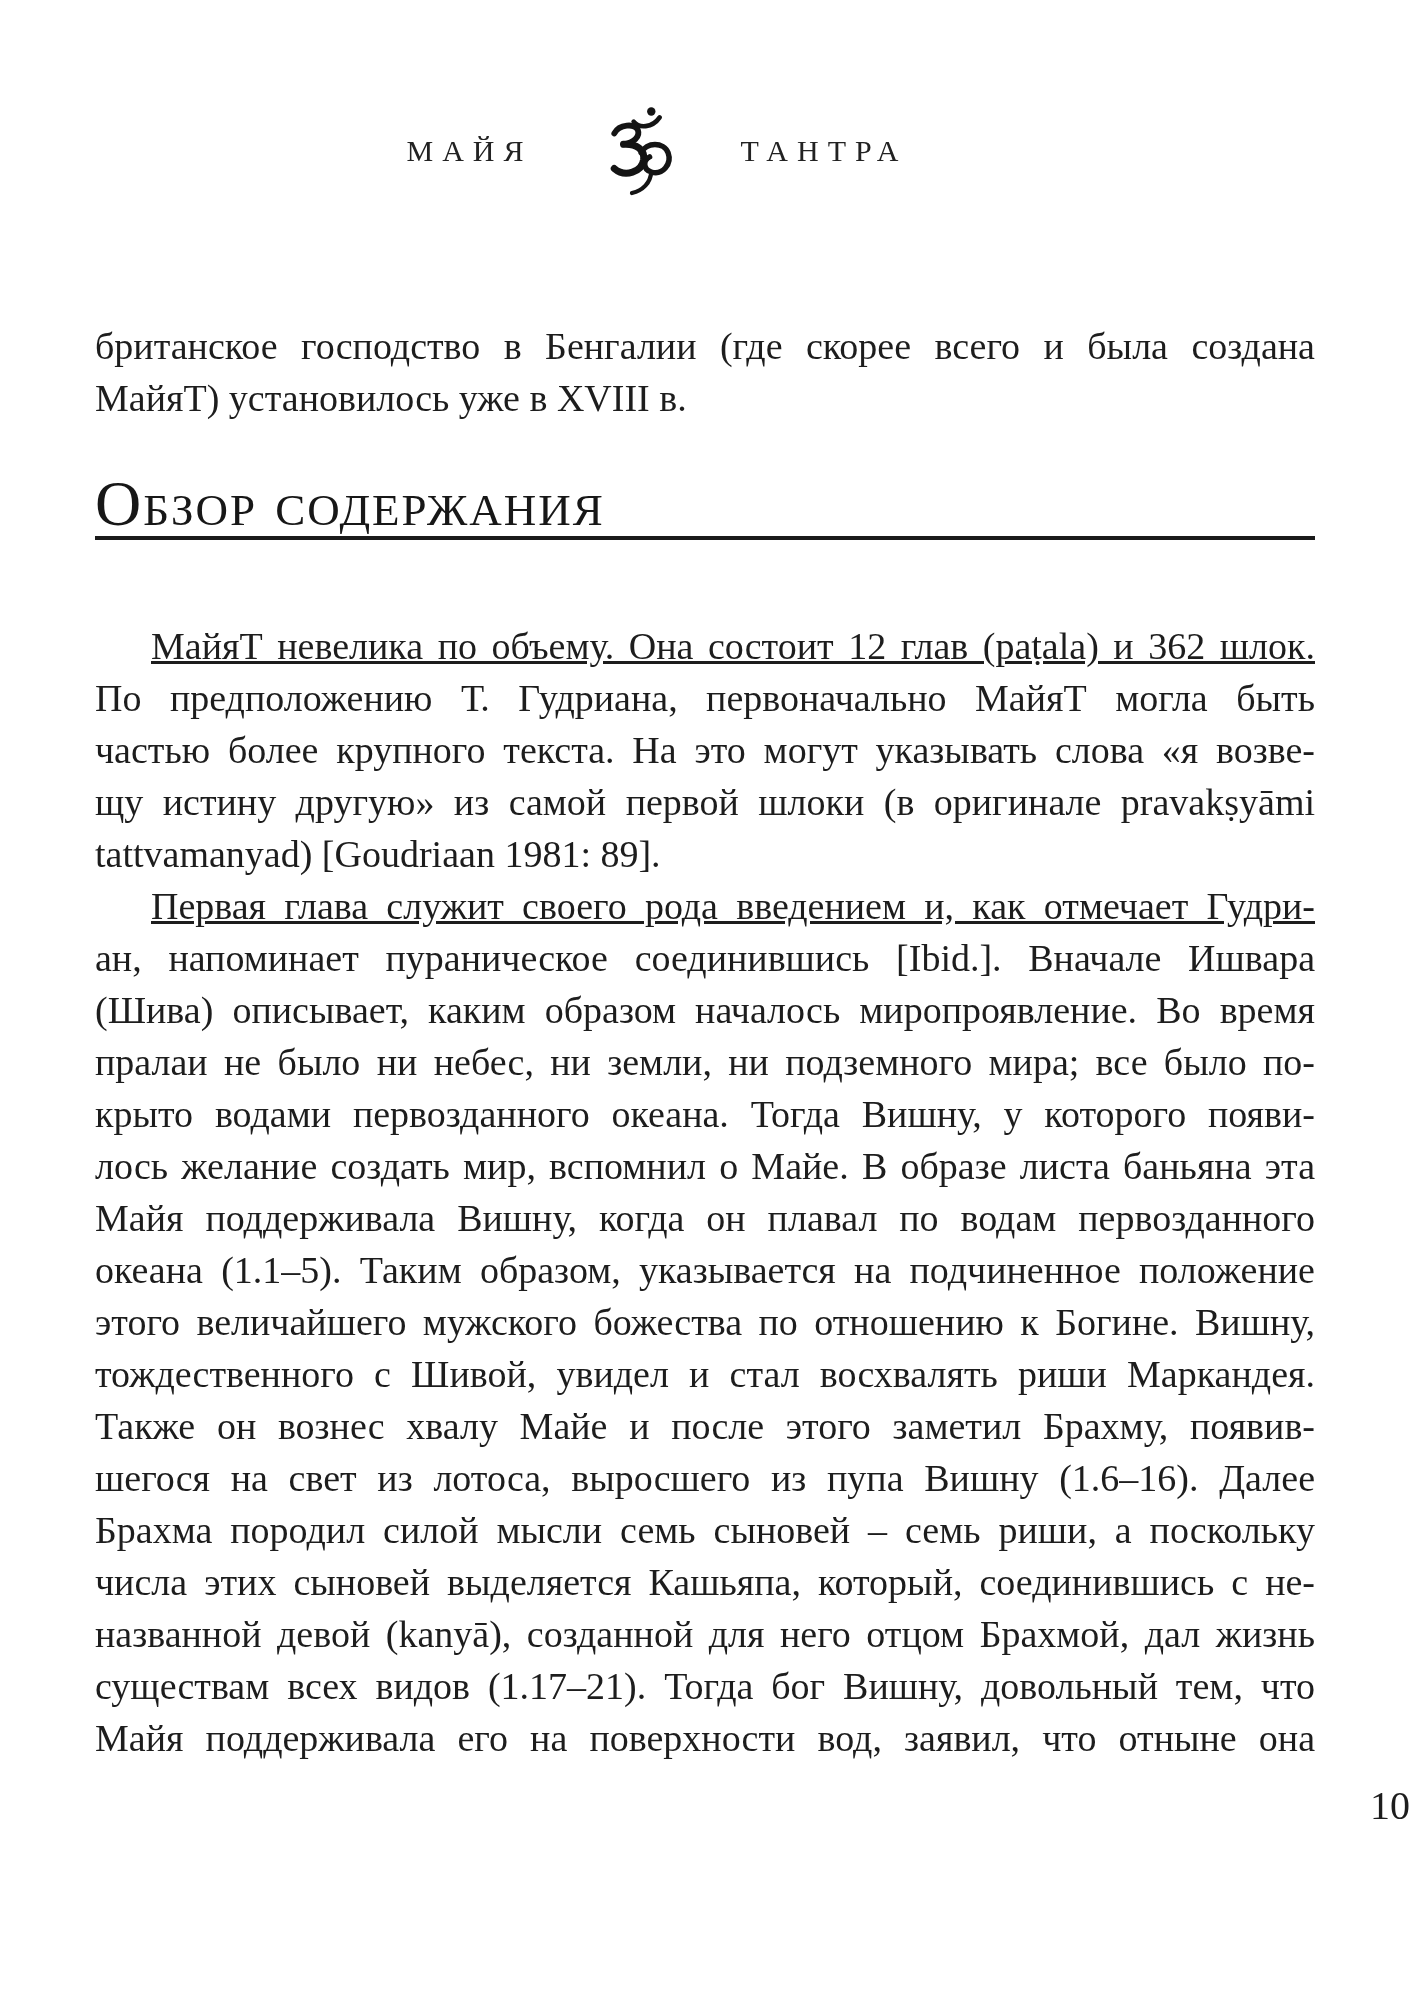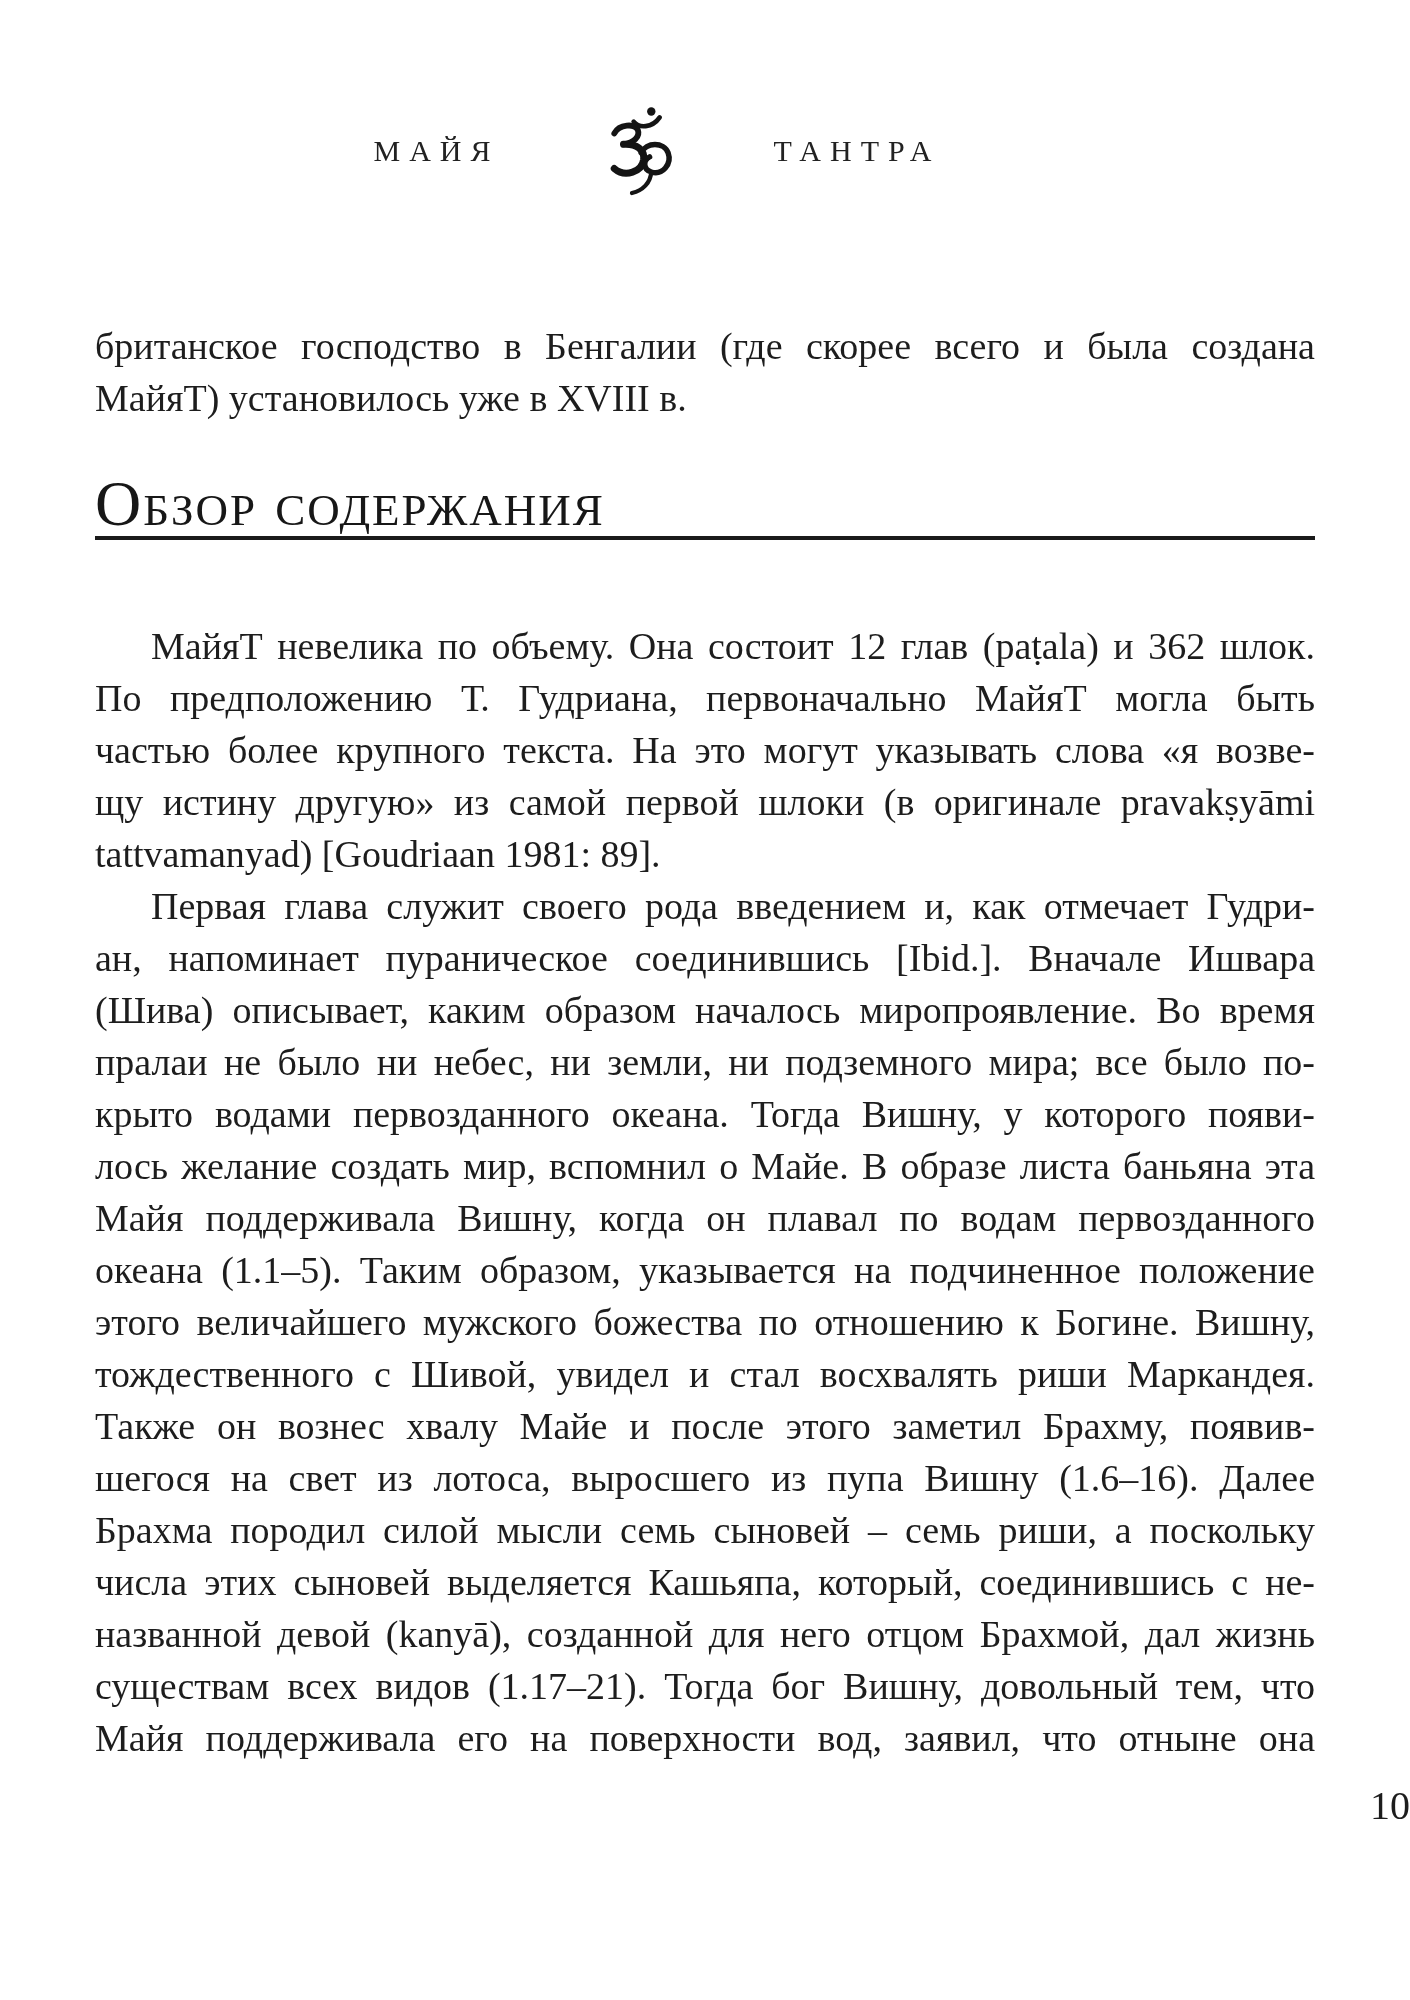--- a/index.html
+++ b/index.html
@@ -20,21 +20,21 @@
     height: 2000px;
     background: #ffffff;
   }
 
   
   .running-head {
     margin: 102px 95px 0 95px;
     display: flex;
     align-items: center;
     justify-content: center;
-    gap: 95px;
+    gap: 62px;
     position: relative;
     left: -48px;
   }
   .running-head .head-title {
     font-size: 30px;
     letter-spacing: 9px;
     color: #222;
     white-space: nowrap;
   }
   .om-wrap {
@@ -74,21 +74,21 @@
   .body-text { margin-top: 80px; }
 
   .para { font-size: 38px; line-height: 52px; }
   .line {
     text-align: justify;
     text-align-last: justify;
     text-justify: inter-word;
     white-space: normal;
   }
   .line.para-end { text-align-last: left; }
-  .para.indented .line.first-line { text-indent: 56px; }
+  .para.indented .line.first-line { text-indent: 56px; text-decoration: underline; }
 
   .page-number {
     margin-top: 20px;
     text-align: right;
     font-size: 40px;
     line-height: 44px;
     color: #1d1d1d;
   }
 </style>
 </head>

